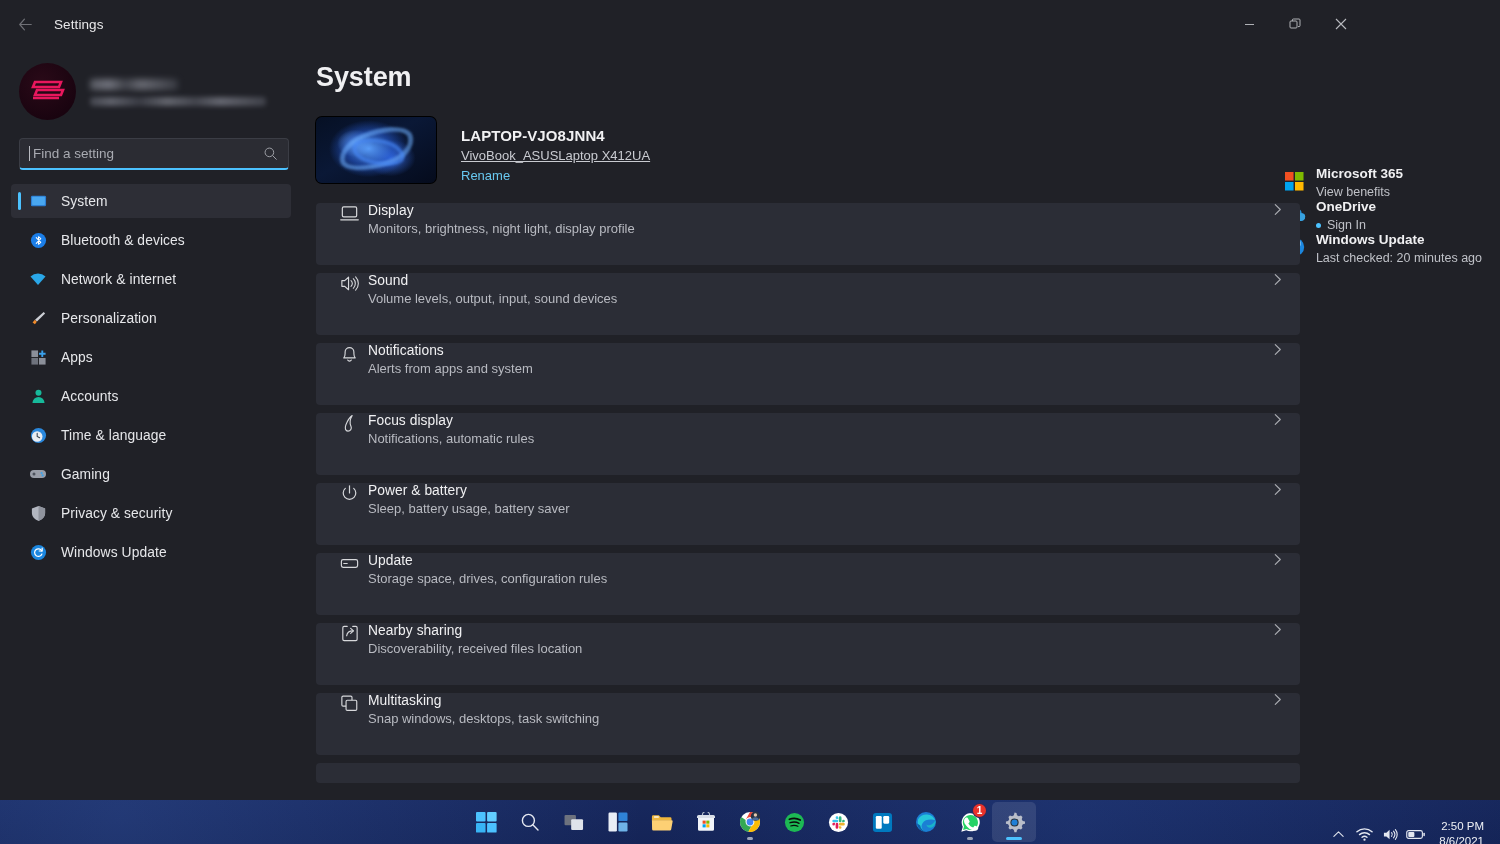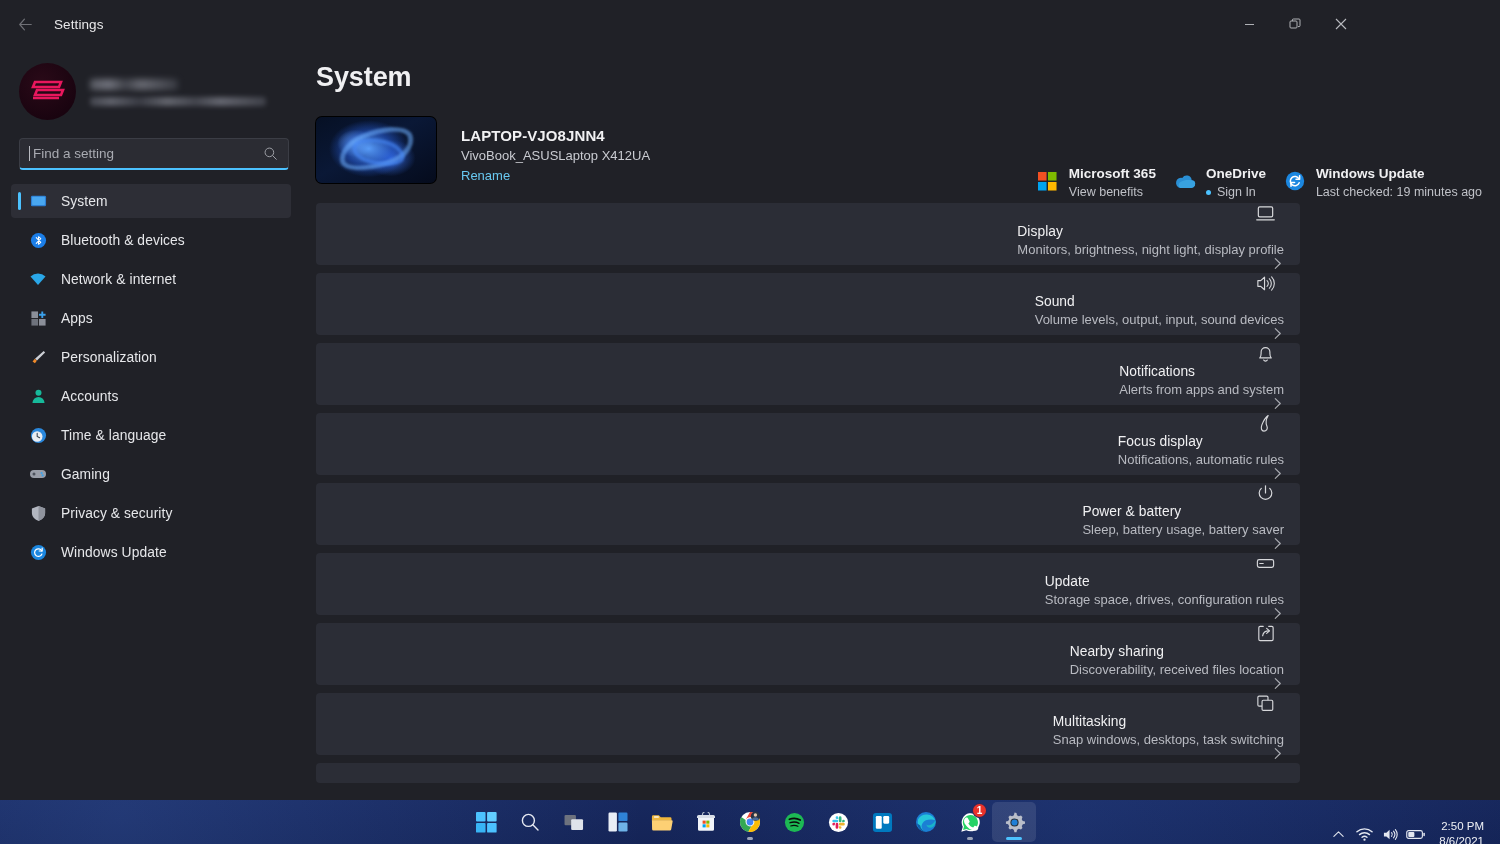--- a/index.html
+++ b/index.html
@@ -138,41 +138,40 @@
   }
   .devthumb .swirl2 {
     position:absolute; left:30%; top:34%; width:44%; height:40%;
     border-radius:55% 45% 60% 40% / 50% 55% 45% 50%;
     border:4px solid rgba(70,135,245,.6);
     transform:rotate(12deg);
     filter:blur(1px);
   }
   .devinfo { margin-left:14px; padding-top:4px; }
   .devname { font-size:15px; font-weight:bold; color:#f1f1f3; letter-spacing:.1px; }
-  .devmodel { font-size:13px; color:#c9cbd1; margin-top:4px; }
+  .devmodel { font-size:13px; color:#c9cbd1; margin-top:4px;text-decoration:underline; }
   .devrename { font-size:13px; color:#68c8f0; margin-top:5px; cursor:pointer; }
 
   .quick {
-    position:absolute; right:0; top:118px; display:flex; gap:0;
+    position:absolute; right:0; top:118px; display:flex; gap:0;flex-direction:column;
   }
   .qcard { display:flex; align-items:flex-start; gap:10px; padding-right:18px; cursor:default; }
   .qicon { width:22px; height:22px; flex:none; display:flex; align-items:center; justify-content:center; margin-top:4px; }
   .qtitle { font-size:13.5px; font-weight:bold; color:#f0f0f2; }
   .qsub { font-size:12.5px; color:#bfc1c7; margin-top:4px; display:flex; align-items:center; gap:6px; }
   .dot { width:5px; height:5px; border-radius:50%; background:#4cc2ff; flex:none; }
 
   
   .list { padding:20px 0 0 16px; width:1000px; }
   .srow {
-    position:relative; display:flex; align-items:flex-end;
+    position:relative; display:flex; align-items:flex-start;
     height:62px; margin-bottom:8px; border-radius:4px;
     background:#2b2d36;
     padding-left:14px; padding-right:16px;
     cursor:default;
-    flex-direction:column;
   }
   .srow .sico {
     width:38px; flex:none; display:flex; align-items:center; justify-content:center;
     opacity:.92;
   }
   .srow .stext { flex:1; }
   .srow .stitle { font-size:13.8px; color:#f0f0f2; letter-spacing:.05px; }
   .srow .ssub { font-size:13px; color:#b8bac1; margin-top:3px; }
   .srow .chev { opacity:.75; display:flex; }
   .srow.partial { height:20px; overflow:hidden; margin-bottom:0; }
@@ -310,37 +309,37 @@
           <svg width="18" height="18" viewBox="0 0 18 18">
             <path d="M1.5 6.5 A11 11 0 0 1 16.5 6.5 L9 15 Z" fill="#2aa7e8"></path>
           </svg>
         </span>
         <span class="nlabel">Network &amp; internet</span>
       </div>
 
       <div class="navitem">
         <span class="nico">
           <svg width="17" height="17" viewBox="0 0 18 18">
+            <path d="M14.5 2.2 L16 3.7 L7.4 12.3 L5.3 10.2 Z" fill="#cdd0d6"></path>
+            <path d="M5.1 10.4 L7.2 12.5 L5.2 15 L2.7 13.2 Z" fill="#f08a2a"></path>
+          </svg>
+        </span>
+        <span class="nlabel">Personalization</span>
+      </div>
+
+      <div class="navitem">
+        <span class="nico">
+          <svg width="17" height="17" viewBox="0 0 18 18">
             <rect x="1.5" y="1.5" width="7" height="7" fill="#8b8f99"></rect>
             <rect x="1.5" y="9.5" width="7" height="7" fill="#6e727c"></rect>
             <rect x="9.5" y="9.5" width="7" height="7" fill="#8b8f99"></rect>
             <path d="M13 1.5 V8.5 M9.5 5 H16.5" stroke="#3aa0ea" stroke-width="2"></path>
           </svg>
         </span>
         <span class="nlabel">Apps</span>
-      </div>
-
-      <div class="navitem">
-        <span class="nico">
-          <svg width="17" height="17" viewBox="0 0 18 18">
-            <path d="M14.5 2.2 L16 3.7 L7.4 12.3 L5.3 10.2 Z" fill="#cdd0d6"></path>
-            <path d="M5.1 10.4 L7.2 12.5 L5.2 15 L2.7 13.2 Z" fill="#f08a2a"></path>
-          </svg>
-        </span>
-        <span class="nlabel">Personalization</span>
       </div>
 
       <div class="navitem">
         <span class="nico">
           <svg width="17" height="17" viewBox="0 0 18 18">
             <circle cx="9" cy="5" r="3.2" fill="#17b99a"></circle>
             <path d="M2.6 16 A6.4 6.4 0 0 1 15.4 16 Z" fill="#17b99a"></path>
           </svg>
         </span>
         <span class="nlabel">Accounts</span>
@@ -451,21 +450,21 @@
           <svg width="20" height="20" viewBox="0 0 20 20">
             <circle cx="10" cy="10" r="9.2" fill="#1b87e0"></circle>
             <path d="M14 8 A4.6 4.6 0 1 0 14.2 11.8" stroke="#fff" stroke-width="1.5" fill="none" stroke-linecap="round"></path>
             <path d="M14.6 4.7 V8.3 H11" stroke="#fff" stroke-width="1.5" fill="none" stroke-linecap="round" stroke-linejoin="round"></path>
             <path d="M6 15.2 V11.6 H9.6" stroke="#fff" stroke-width="1.5" fill="none" stroke-linecap="round" stroke-linejoin="round"></path>
           </svg>
         </span>
         <div>
           <div class="qtitle">Windows Update</div>
           <div class="qsub">
-              <span>Last checked: 19 minutes ago</span>
+              <span>Last checked: 20 minutes ago</span>
             </div>
         </div>
       </div>
 
     </div>
 
     <div class="list">
 
       <div class="srow">
         <span class="sico">

